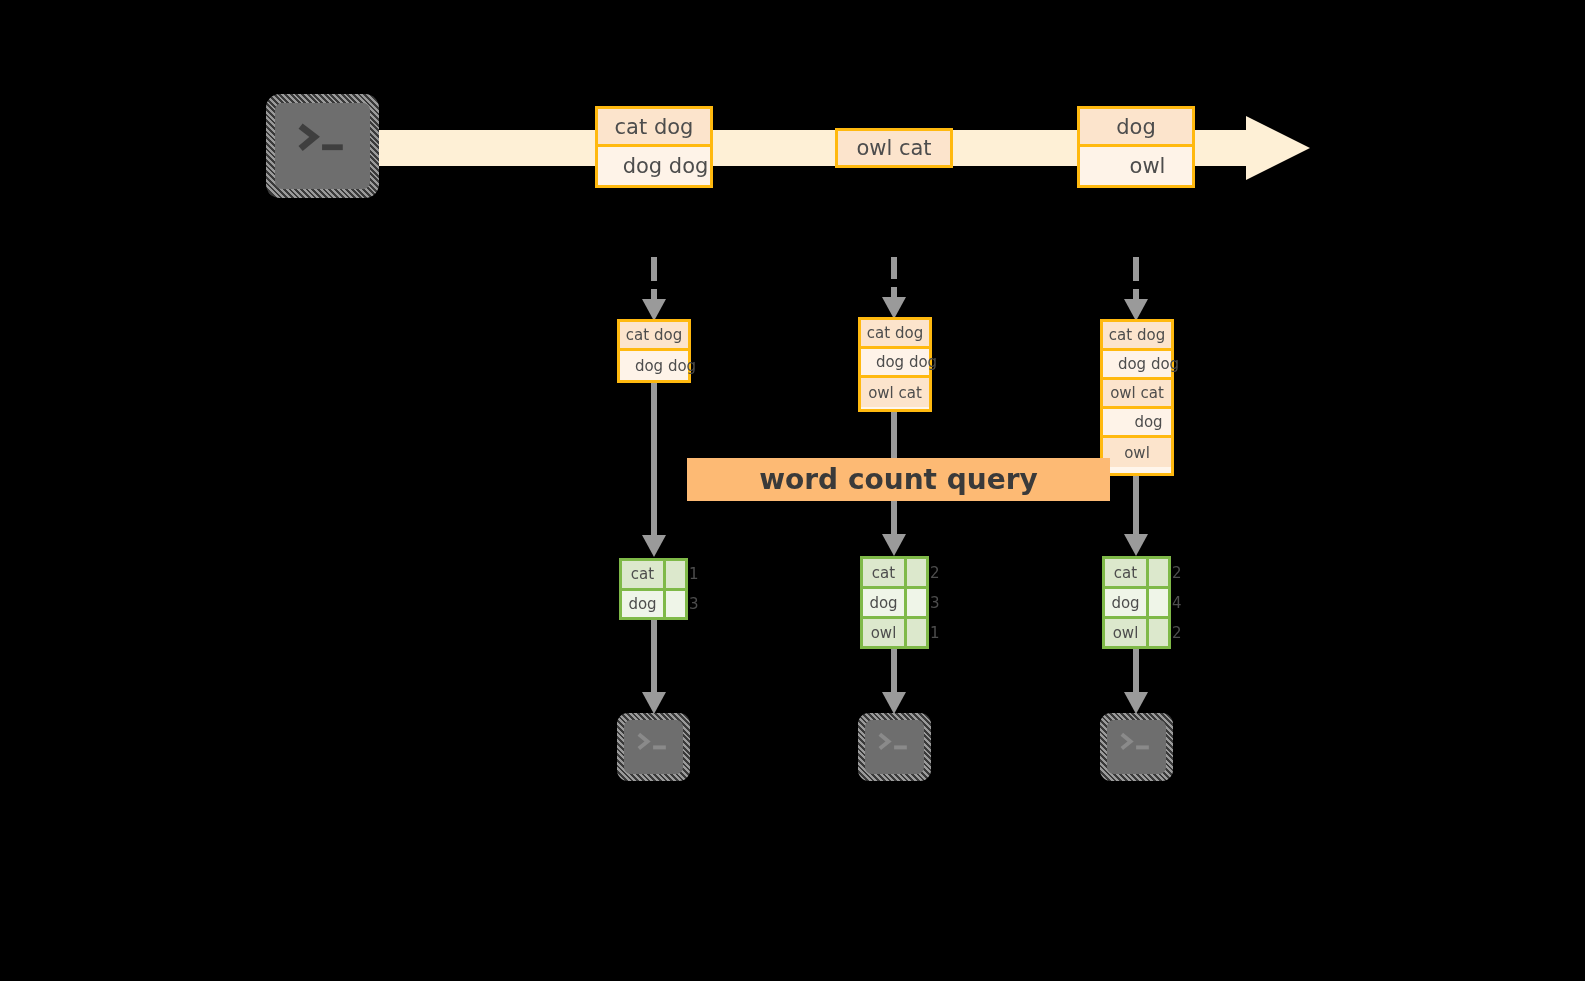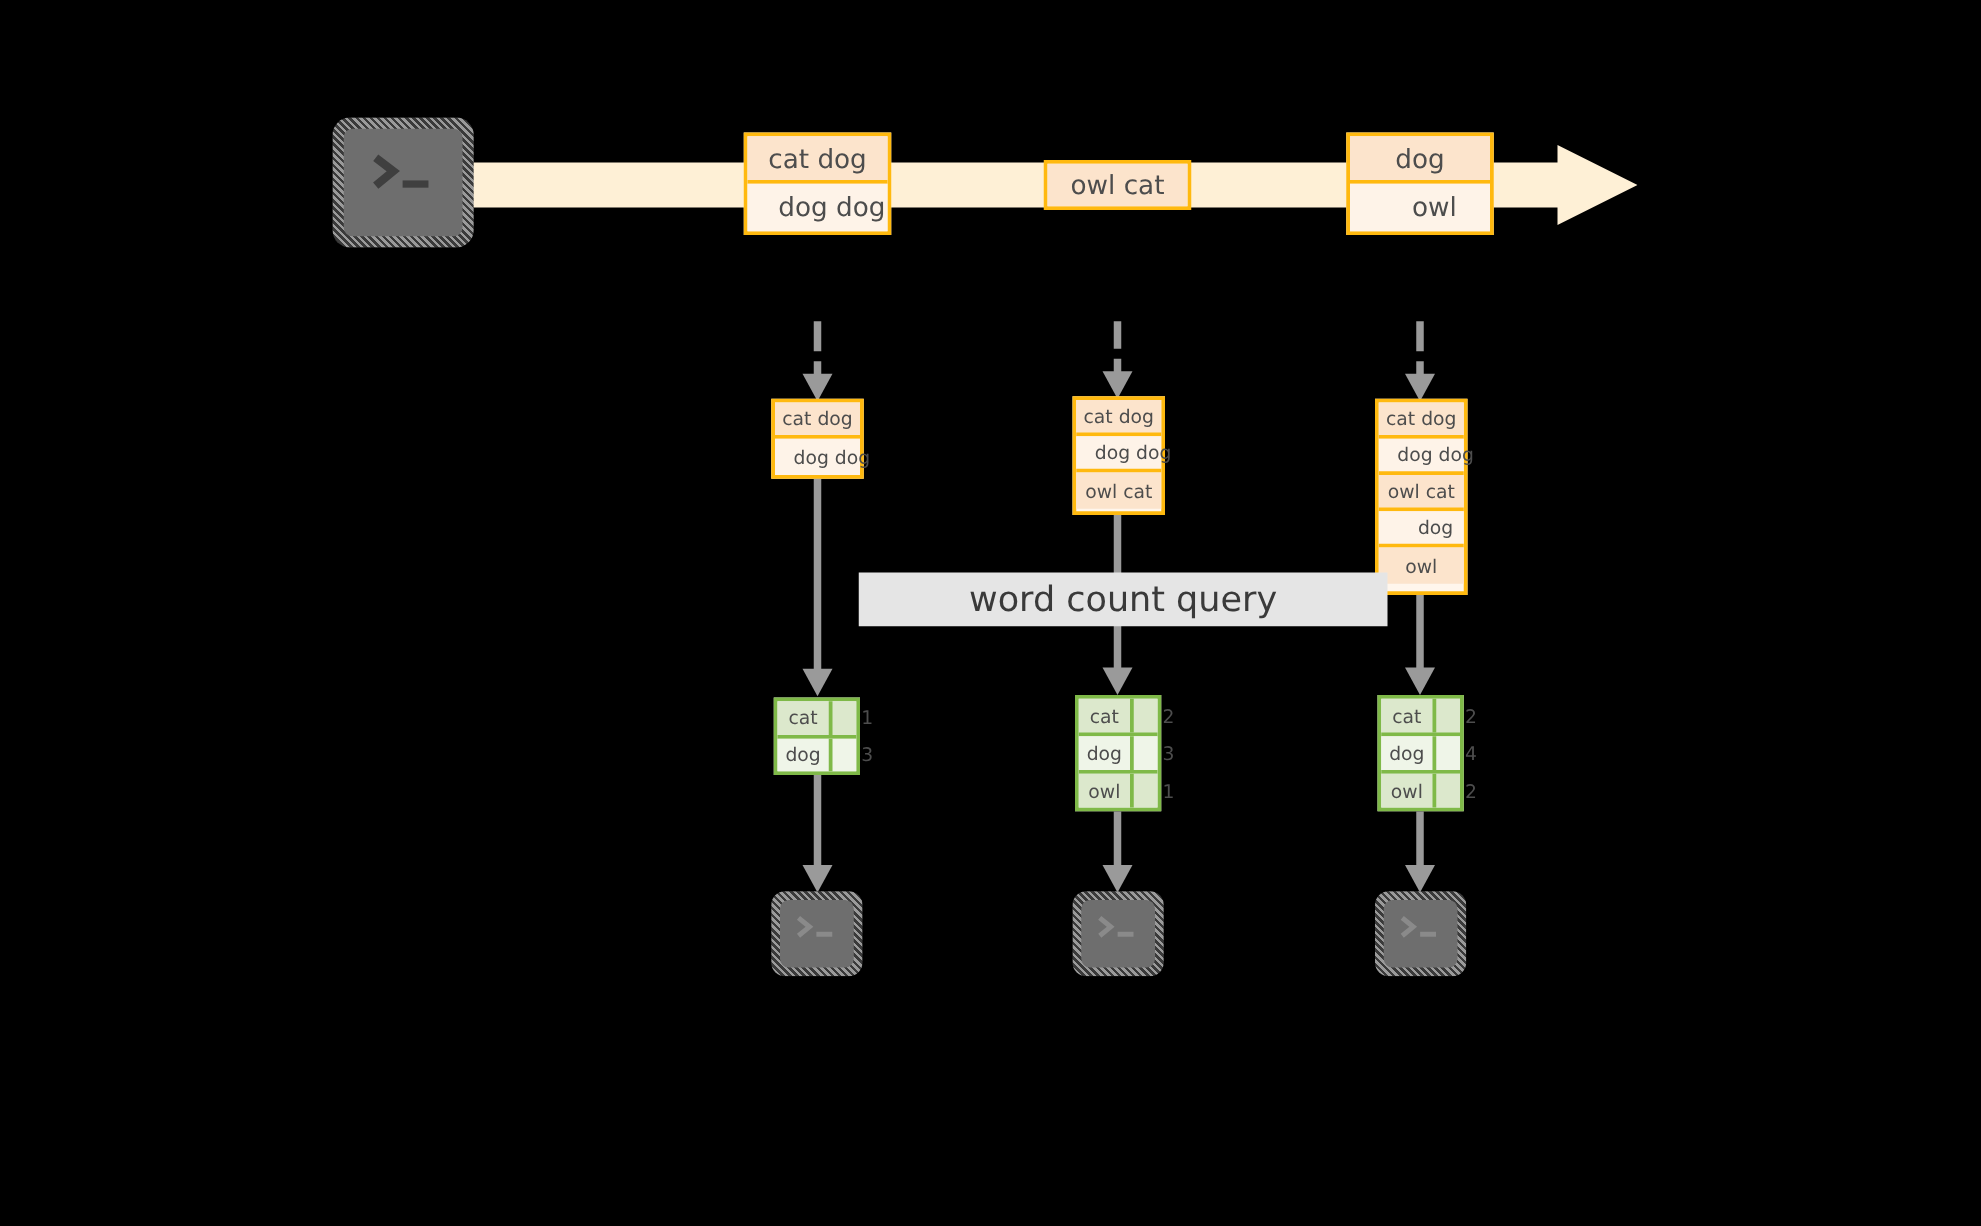--- a/index.html
+++ b/index.html
@@ -100,26 +100,27 @@
     white-space: nowrap;
   }
   .rescell.key {
     border-right: 3px solid #7FB948;
   }
   .conn { position: absolute; }
 
   
   .labelband {
     position: absolute;
-    background: #e5e5e5;
+    background: #fdba74;
     display: flex;
     align-items: center;
     justify-content: center;
     color: #3a3a3a;
     white-space: nowrap;
+    font-weight: bold;
   }
 </style>
 </head>
 <body>
 
 <div id="canvas">
 
   <svg class="stream-arrow" style="left:366px; top:116px;" width="944" height="64" viewBox="0 0 944 64">
     <path d="M0 14 L880 14 L880 0 L944 32 L880 64 L880 50 L0 50 Z" fill="#FEF0D6"></path>
   </svg>

